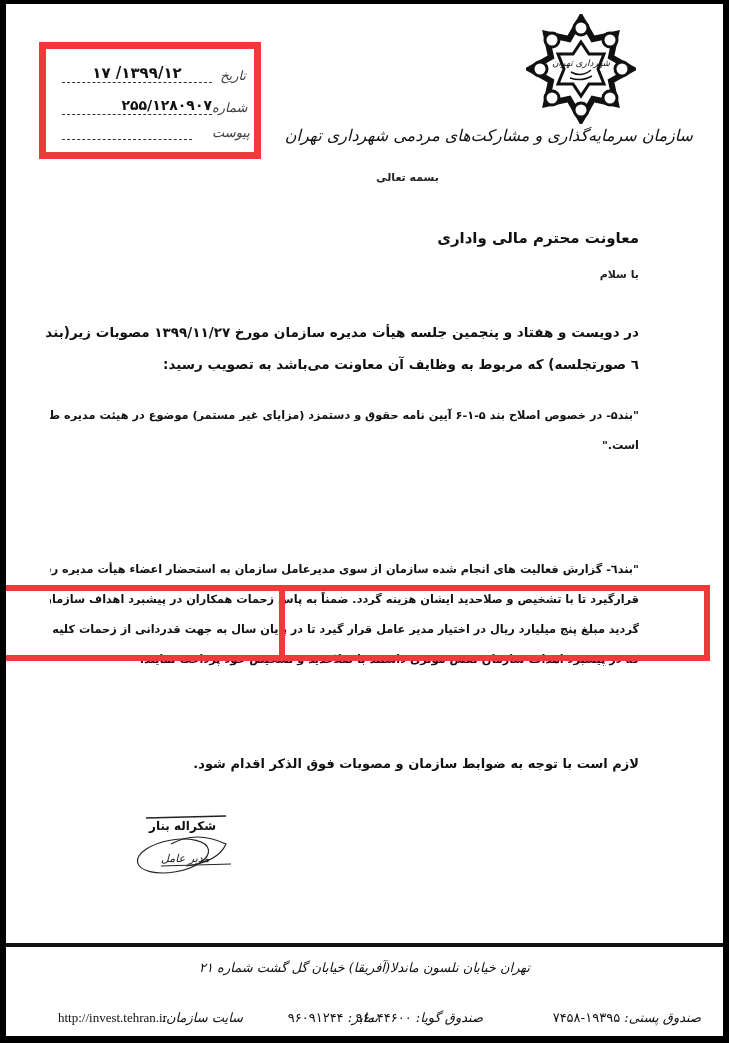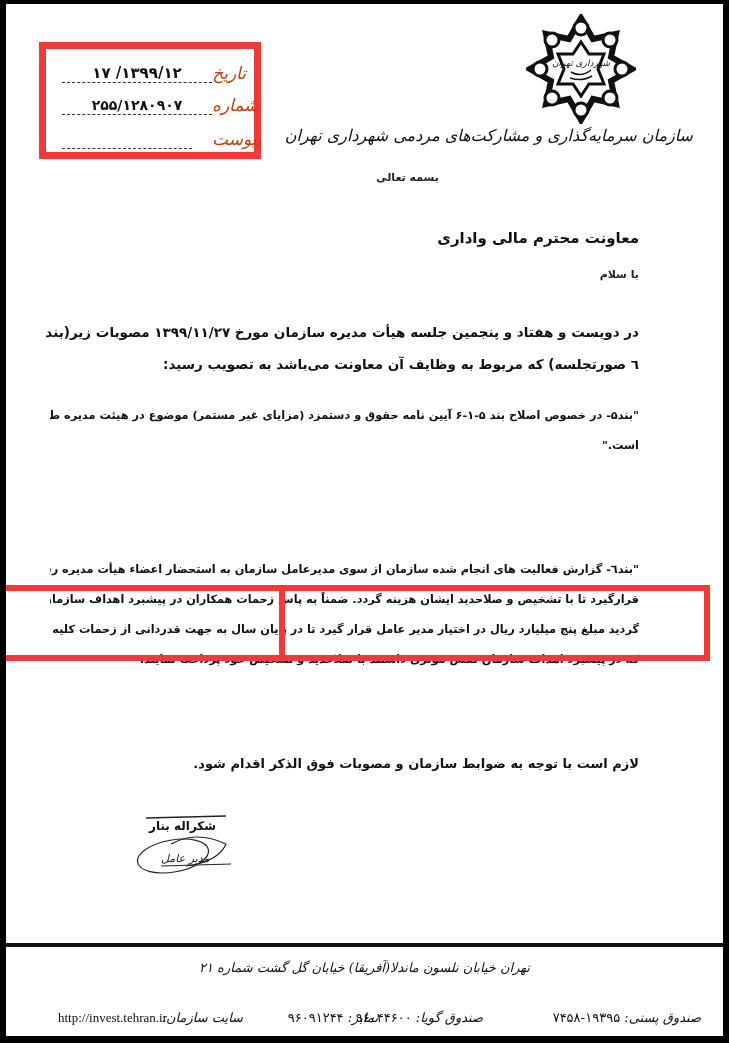--- a/index.html
+++ b/index.html
@@ -11,26 +11,26 @@
   }
   .abs { position: absolute; }
   .rtl { direction: rtl; text-align: right; font-weight: bold; }
 
   
   .ref-box {
     left: 33px; top: 38px; width: 222px; height: 117px;
     border: 7px solid #f03a3a; background: #fff;
   }
   .ref-row { position: absolute; left: 6px; right: 8px; height: 26px; display: flex; flex-direction: row-reverse; align-items: flex-end; }
-  .ref-label { font-family: "DejaVu Serif", serif; font-style: italic; font-size: 17px; color: #c2410c; width: 34px; text-align: right; }
+  .ref-label { font-family: "DejaVu Serif", serif; font-style: italic; font-size: 13px; color: #404040; width: 34px; text-align: right; }
   .ref-value { flex: 1; border-bottom: 1px dashed #333; font-family: "DejaVu Sans", sans-serif; font-weight: bold; font-size: 15px; color: #111; text-align: center; direction: rtl; line-height: 18px; margin-left: 10px; }
   .ref-row.r1 { top: 8px; }
   .ref-row.r2 { top: 40px; }
-  .ref-row.r3 { top: 74px; gap: 20px; }
-  .ref-row.r2 .ref-value { text-align: center; font-size: 14px; }
+  .ref-row.r3 { top: 65px; gap: 20px; }
+  .ref-row.r2 .ref-value { text-align: right; font-size: 14px; }
 
   
   .logo { left: 520px; top: 10px; width: 110px; height: 110px; }
   .org-name {
     right: 30px; top: 122px; font-family: "DejaVu Serif", serif; font-style: italic;
     font-size: 16px; color: #111; direction: rtl; white-space: nowrap;
   }
   .basmala { left: 370px; top: 167px; font-size: 11px; font-weight: bold; color: #222; direction: rtl; }
 
   .recipient { right: 84px; top: 225px; font-size: 15px; font-weight: bold; color: #111; }

